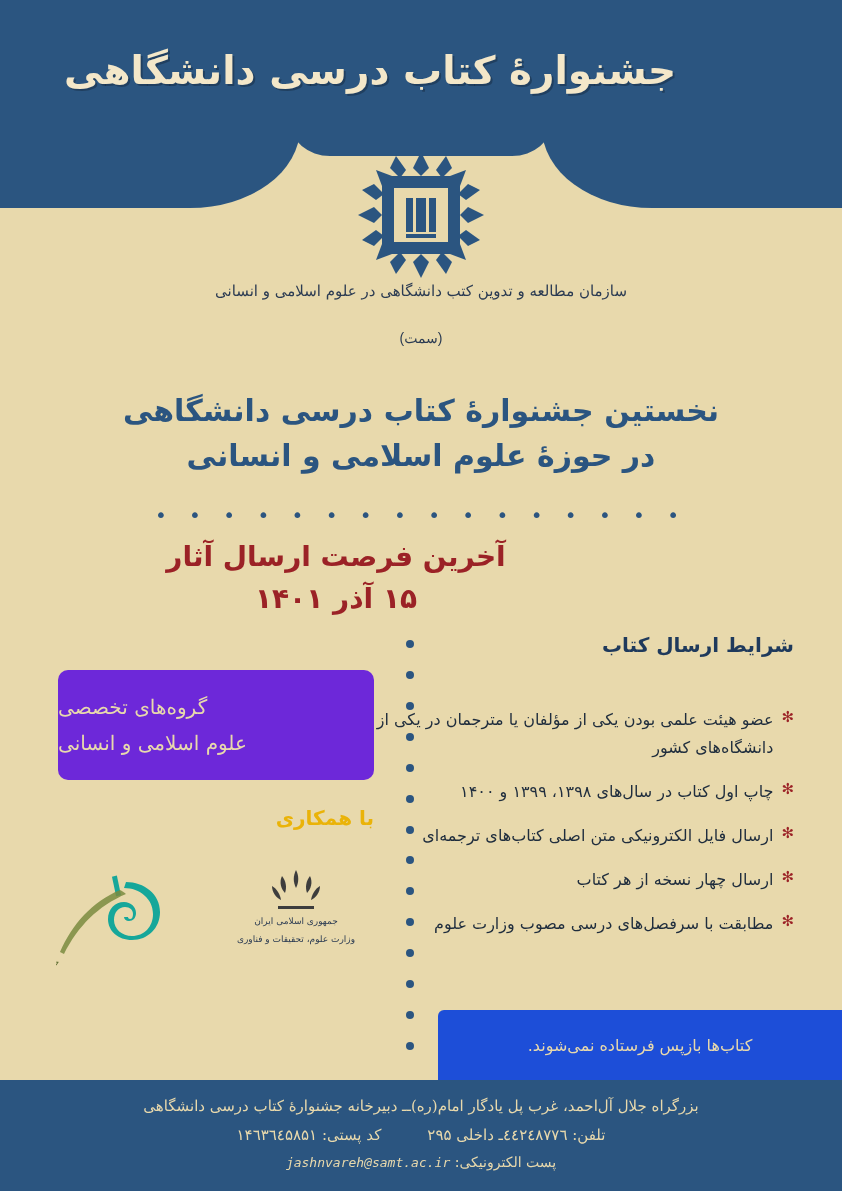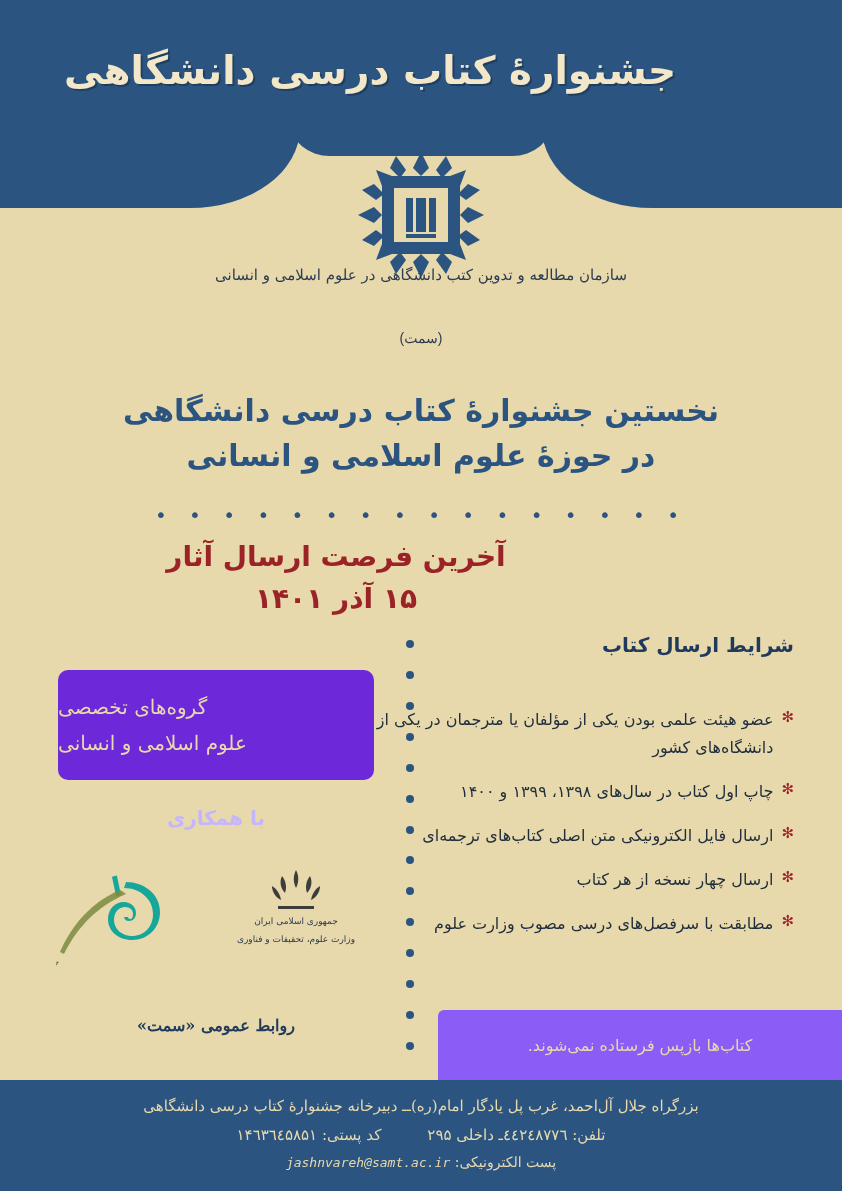--- a/index.html
+++ b/index.html
@@ -75,21 +75,21 @@
     position: absolute;
     top: 150px;
     left: 0;
     width: 842px;
     text-align: center;
   }
   .logo-svg { display: inline-block; }
 
   .org-name {
     position: absolute;
-    top: 266px;
+    top: 282px;
     left: 0;
     width: 842px;
     text-align: center;
     color: #2b3b52;
     font-size: 15px;
     font-family: "DejaVu Serif", serif;
     direction: rtl;
   }
   .org-abbr {
     position: absolute;
@@ -219,22 +219,21 @@
     font-size: 20px;
     line-height: 1.8;
     padding-right: 22px;
     font-family: "DejaVu Serif", serif;
   }
   .collab-title {
     position: absolute;
     top: 806px;
     left: 58px;
     width: 316px;
-    text-align: center;
-    color: #c4b5fd;
+    color: #eab308;
     font-size: 20px;
     font-weight: bold;
     direction: rtl;
   }
   .collab-logos {
     position: absolute;
     top: 860px;
     left: 40px;
     width: 350px;
     height: 110px;
@@ -252,21 +251,21 @@
     font-family: "DejaVu Serif", serif;
   }
 
   
   .note-bar {
     position: absolute;
     top: 1010px;
     right: 0;
     width: 404px;
     height: 70px;
-    background: #8b5cf6;
+    background: #1d4ed8;
     color: #e8d9ac;
     display: flex;
     align-items: center;
     justify-content: center;
     font-size: 16px;
     direction: rtl;
     border-top-left-radius: 6px;
   }
 
   
@@ -447,21 +446,20 @@
         <path d="M94 24 c0 6 -4 12 -9 14 c1 -6 4 -11 9 -14 z"></path>
         <rect x="52" y="44" width="36" height="3"></rect>
       </g>
       <g fill="#2b3b52" font-family="DejaVu Serif, serif" font-size="9">
         <text x="70" y="62" text-anchor="middle">جمهوری اسلامی ایران</text>
         <text x="70" y="80" text-anchor="middle">وزارت علوم، تحقیقات و فناوری</text>
       </g>
     </svg>
   </div>
 
-  <div class="pr-line">روابط عمومی «سمت»</div>
 
   <div class="note-bar">کتاب‌ها بازپس فرستاده نمی‌شوند.</div>
 
   <div class="footer">
     <div class="footer-line">بزرگراه جلال آل‌احمد، غرب پل یادگار امام(ره)ــ دبیرخانه جشنوارهٔ کتاب درسی دانشگاهی</div>
     <div class="footer-row">
       <span>
         <span>تلفن:</span>
         <span>٤٤۲٤۸۷۷٦ـ داخلی ۲۹۵</span>
       </span>

